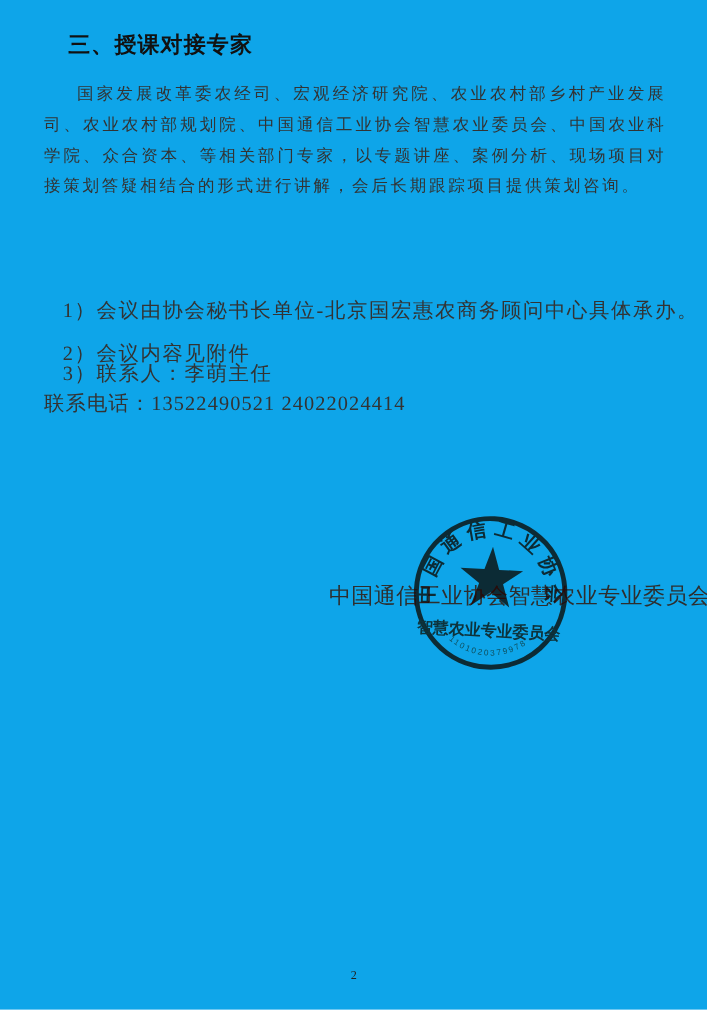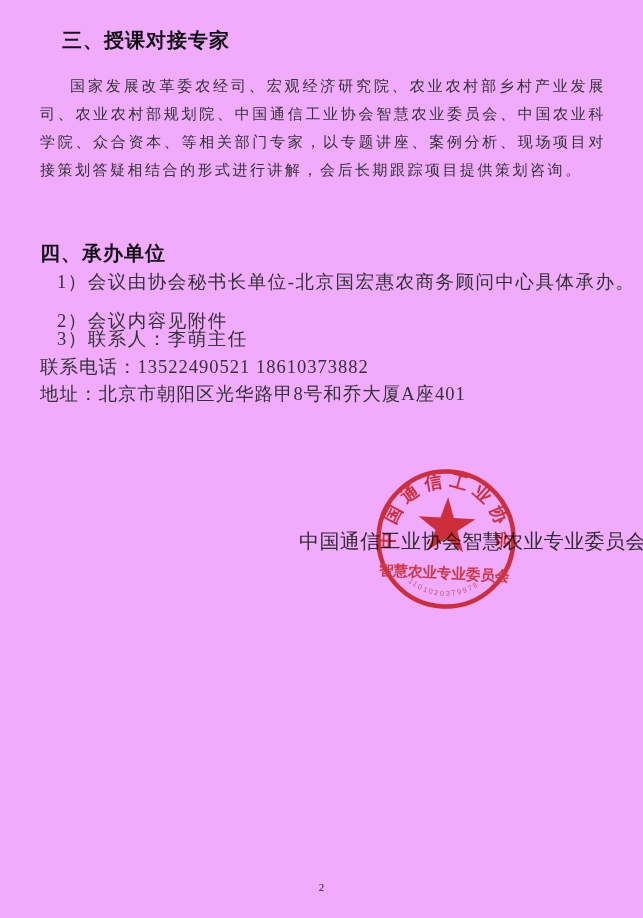--- a/index.html
+++ b/index.html
@@ -4,21 +4,21 @@
 <style>
   * { margin: 0; padding: 0; box-sizing: border-box; }
   html, body { background: #ffffff; }
   body { font-family: "Liberation Serif", "DejaVu Serif", serif; }
 
   .page {
     position: relative;
     width: 643px;
     height: 918px;
     margin: 0 auto;
-    background: #f0abfc;
+    background: #0ea5e9;
     overflow: hidden;
     color: #2b2b2b;
   }
 
   .heading {
     position: absolute;
     font-family: "Liberation Sans", "DejaVu Sans", sans-serif;
     font-weight: 700;
     font-size: 20px;
     color: #111111;
@@ -106,28 +106,26 @@
 </style>
 </head>
 <body>
 
 <div class="page">
 
   <div class="heading heading-3">三、授课对接专家</div>
 
   <p class="body-paragraph">国家发展改革委农经司、宏观经济研究院、农业农村部乡村产业发展司、农业农村部规划院、中国通信工业协会智慧农业委员会、中国农业科学院、众合资本、等相关部门专家，以专题讲座、案例分析、现场项目对接策划答疑相结合的形式进行讲解，会后长期跟踪项目提供策划咨询。</p>
 
-  <div class="heading heading-4">四、承办单位</div>
 
   <div class="list-item list-item-1">1）会议由协会秘书长单位-北京国宏惠农商务顾问中心具体承办。</div>
   <div class="list-item list-item-2">2）会议内容见附件</div>
   <div class="list-item list-item-3">3）联系人：李萌主任</div>
 
-  <div class="contact-line phone-line">联系电话：13522490521 18610373882</div>
-  <div class="contact-line address-line">地址：北京市朝阳区光华路甲8号和乔大厦A座401</div>
+  <div class="contact-line phone-line">联系电话：13522490521 24022024414</div>
 
   <div class="org-signature">中国通信工业协会智慧农业专业委员会</div>
 
   <svg class="stamp" viewBox="0 0 160 160" xmlns="http://www.w3.org/2000/svg">
     <defs>
       <path id="arcTop" d="M 31.8 99.5 A 52 52 0 1 1 128.2 99.5" fill="none"></path>
       <path id="arcBottom" d="M 39.7 120.3 A 57 57 0 0 0 120.3 120.3" fill="none"></path>
     </defs>
 
     <circle cx="80" cy="80" r="67.5" fill="none" stroke="#d6281e" stroke-width="4.5"></circle>

